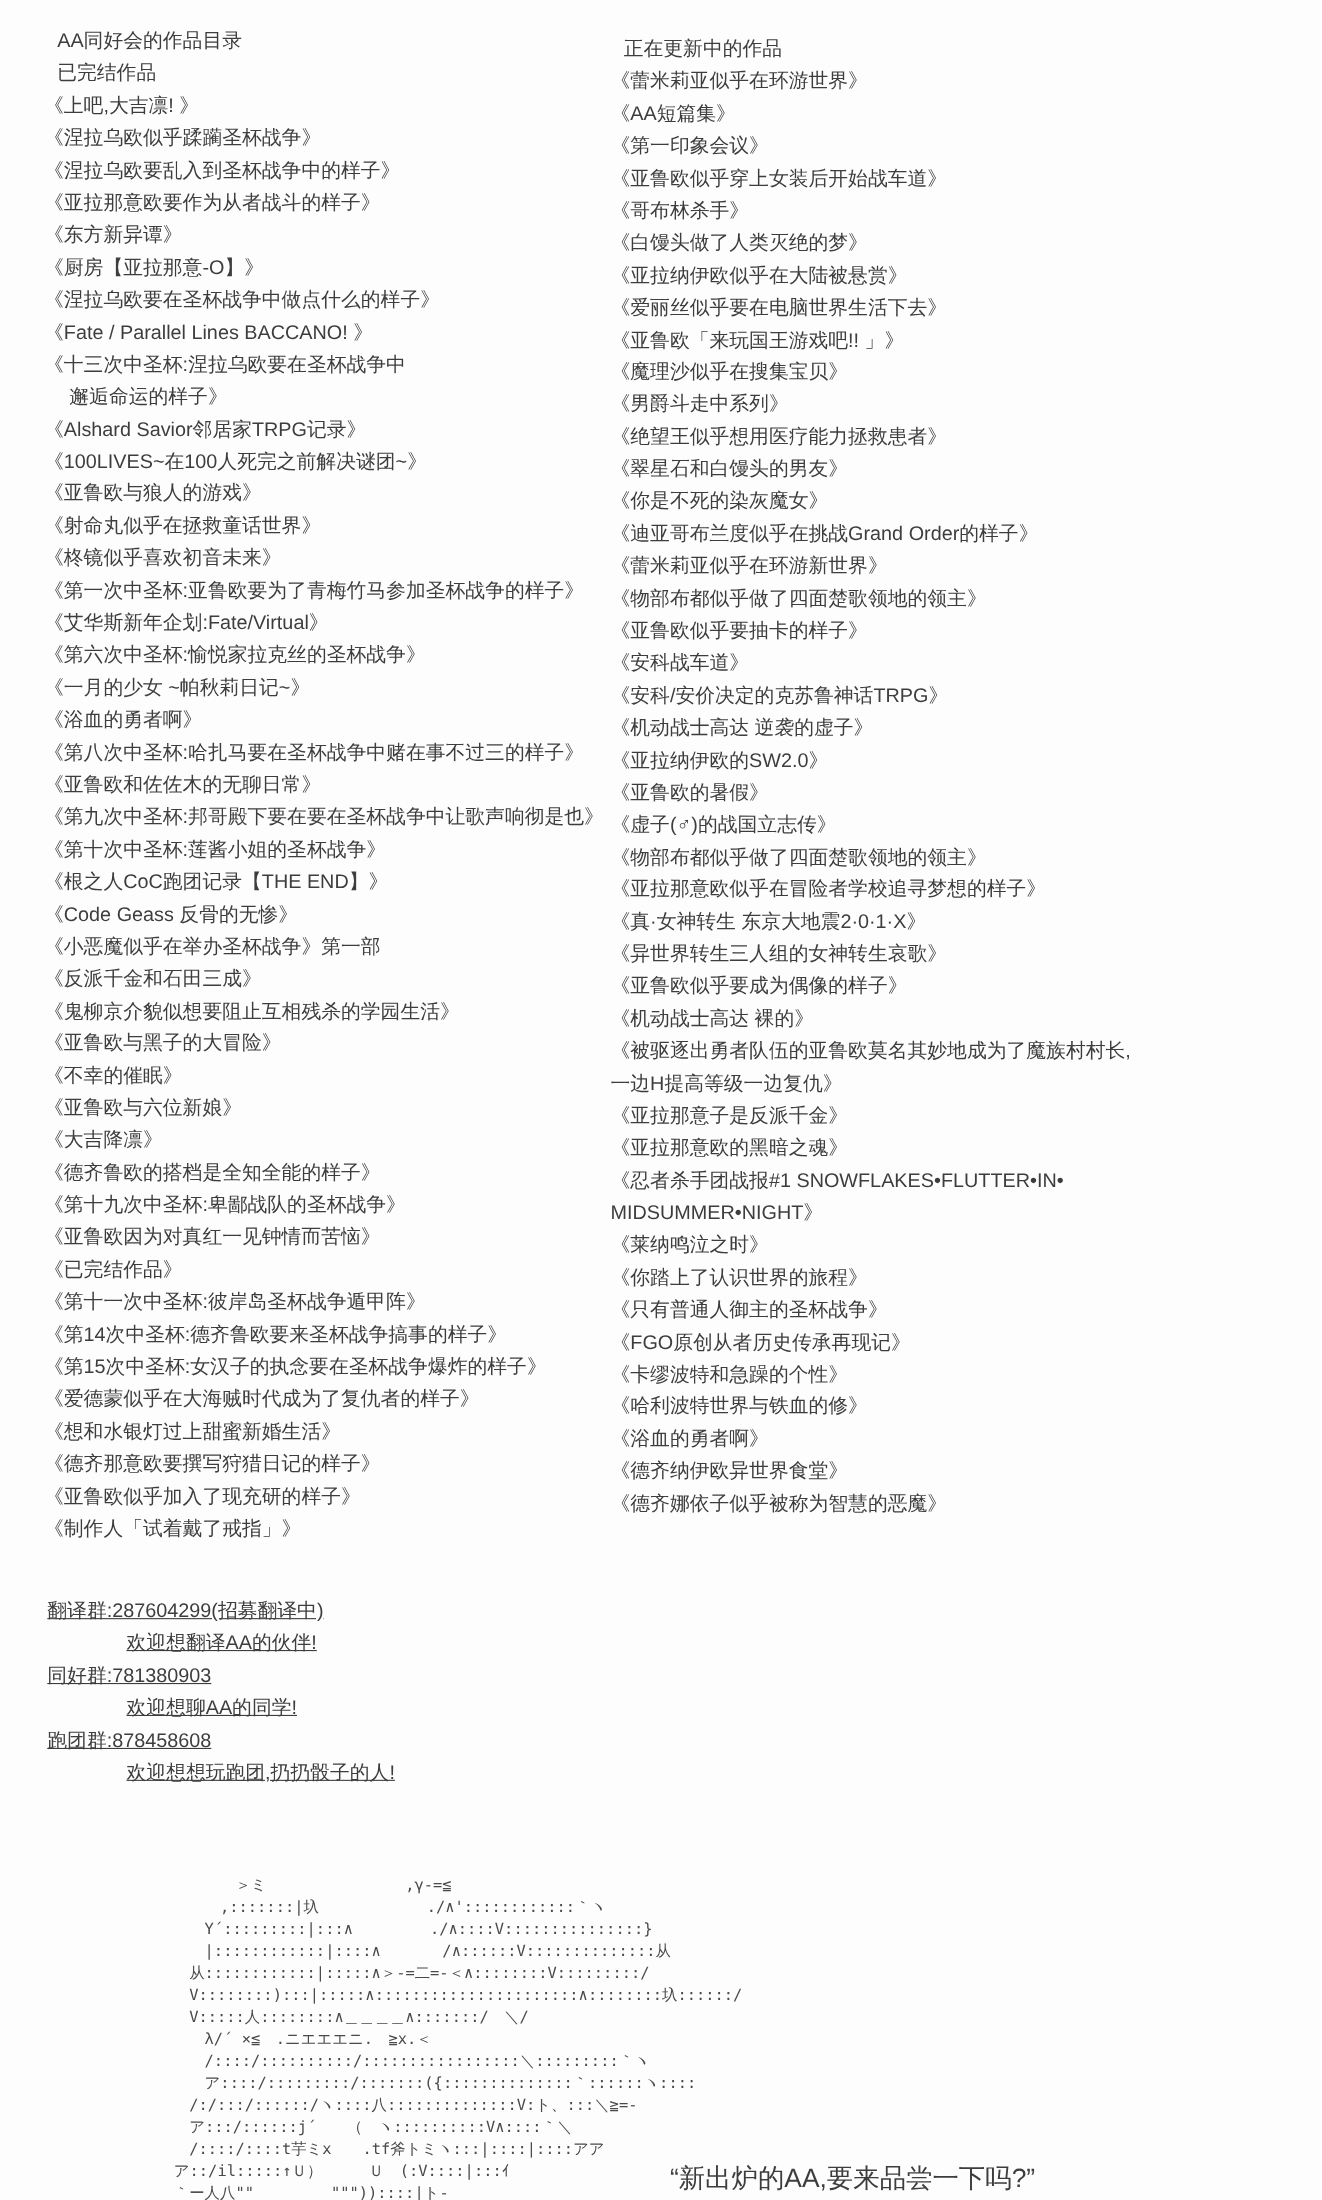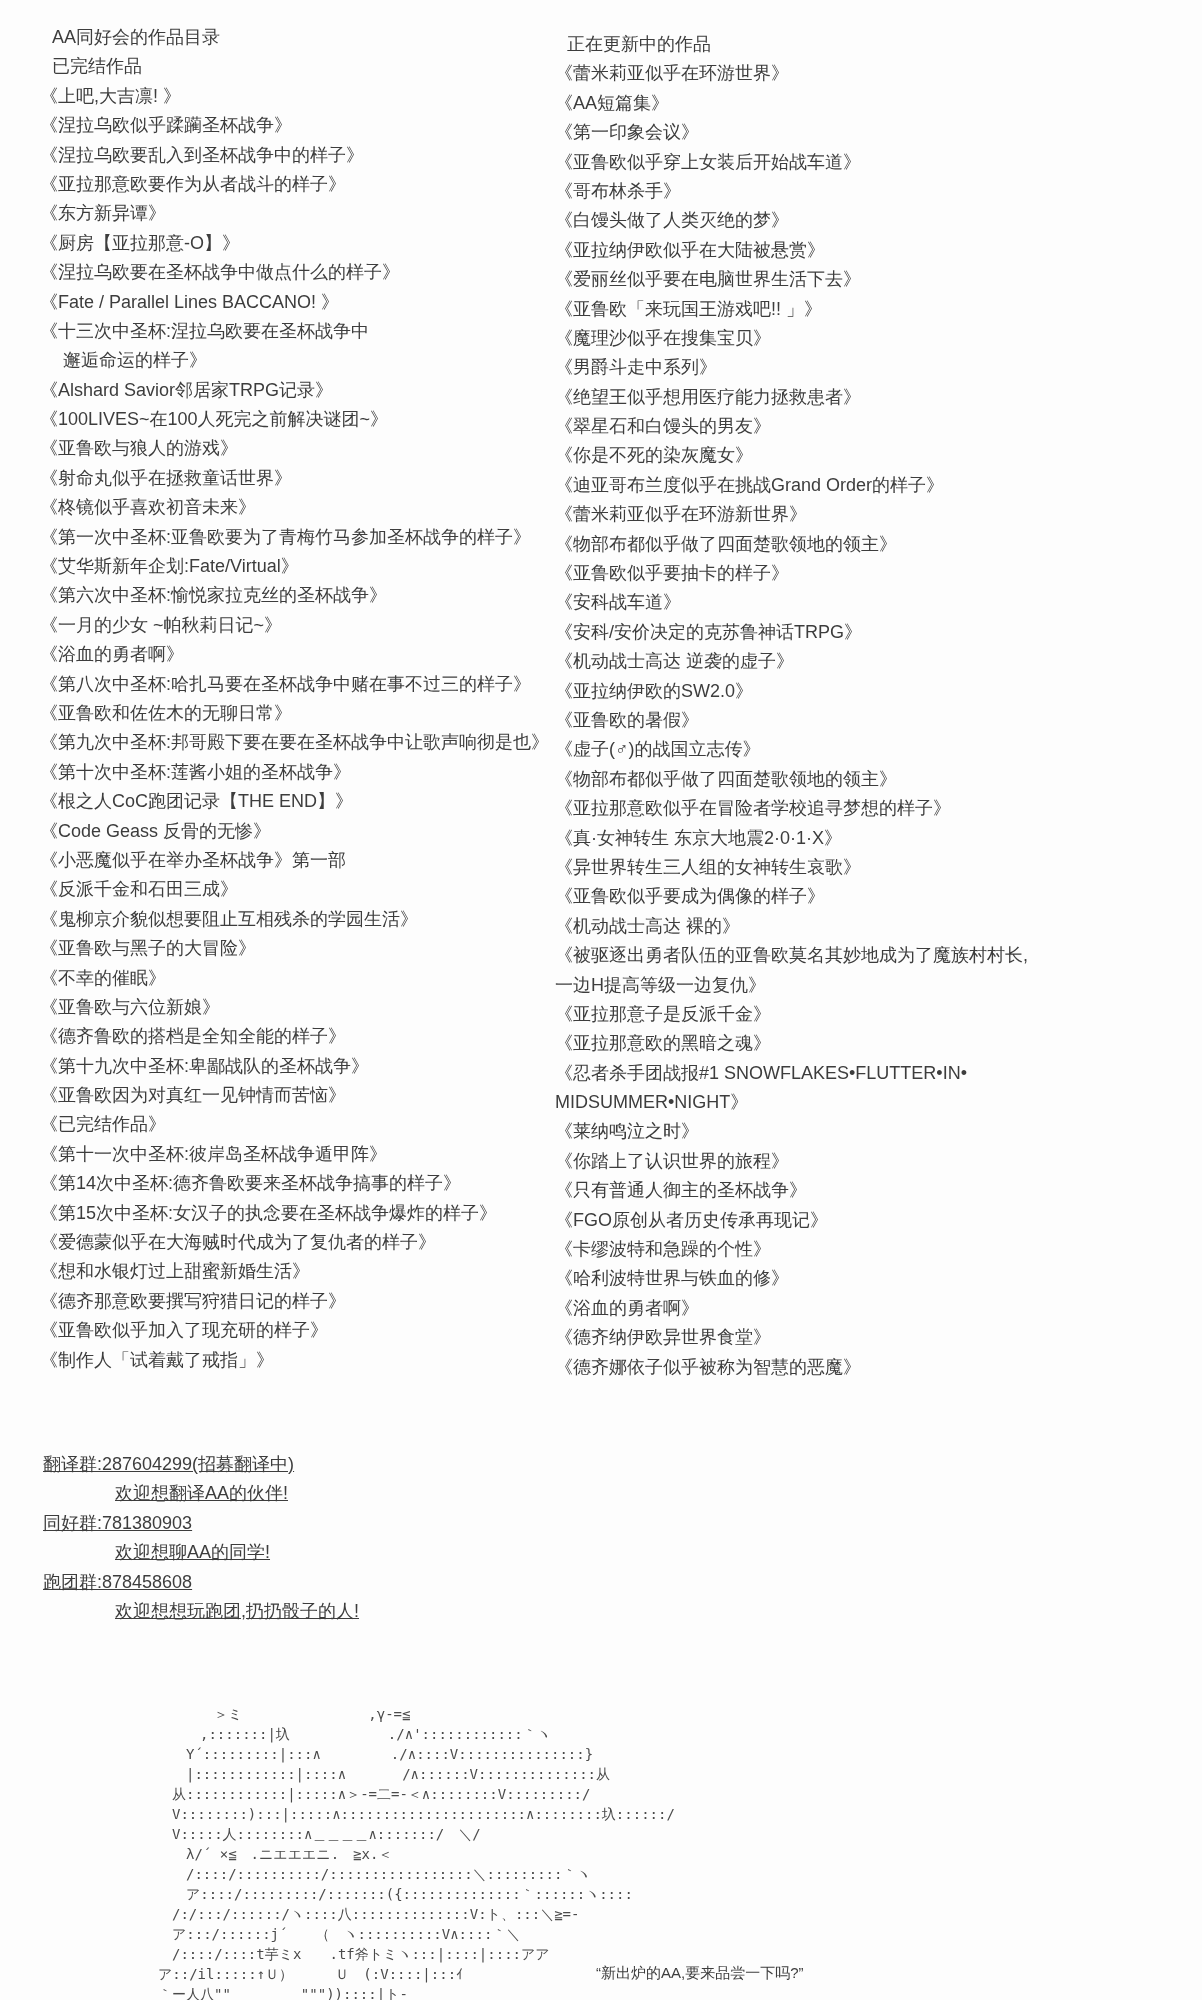--- a/index.html
+++ b/index.html
@@ -21,22 +21,22 @@
   }
   .group-note { padding-left:72px; }
   #ascii-art {
     position:absolute; left:158px; top:1664px;
     font-family:"DejaVu Sans Mono","Liberation Mono",monospace;
     font-size:14px; line-height:20px;
     color:#4a4a4a; white-space:pre;
   }
   .aa-line { height:20px; white-space:pre; }
   #quote {
-    position:absolute; left:596px; top:1964px;
-    font-size:15px; white-space:pre;
+    position:absolute; left:609px; top:1964px;
+    font-size:24px; white-space:pre;
   }
 </style>
 </head>
 <body>
 
 <div id="left-col" class="col">
   <div class="line col-header">AA同好会的作品目录</div>
   <div class="line col-header">已完结作品</div>
   <div>
 
@@ -65,20 +65,21 @@
       <div class="line">《第九次中圣杯:邦哥殿下要在要在圣杯战争中让歌声响彻是也》</div>
       <div class="line">《第十次中圣杯:莲酱小姐的圣杯战争》</div>
       <div class="line">《根之人CoC跑团记录【THE END】》</div>
       <div class="line">《Code Geass 反骨的无惨》</div>
       <div class="line">《小恶魔似乎在举办圣杯战争》第一部</div>
       <div class="line">《反派千金和石田三成》</div>
       <div class="line">《鬼柳京介貌似想要阻止互相残杀的学园生活》</div>
       <div class="line">《亚鲁欧与黑子的大冒险》</div>
       <div class="line">《不幸的催眠》</div>
       <div class="line">《亚鲁欧与六位新娘》</div>
+      <div class="line">《大吉降凛》</div>
       <div class="line">《德齐鲁欧的搭档是全知全能的样子》</div>
       <div class="line">《第十九次中圣杯:卑鄙战队的圣杯战争》</div>
       <div class="line">《亚鲁欧因为对真红一见钟情而苦恼》</div>
       <div class="line">《已完结作品》</div>
       <div class="line">《第十一次中圣杯:彼岸岛圣杯战争遁甲阵》</div>
       <div class="line">《第14次中圣杯:德齐鲁欧要来圣杯战争搞事的样子》</div>
       <div class="line">《第15次中圣杯:女汉子的执念要在圣杯战争爆炸的样子》</div>
       <div class="line">《爱德蒙似乎在大海贼时代成为了复仇者的样子》</div>
       <div class="line">《想和水银灯过上甜蜜新婚生活》</div>
       <div class="line">《德齐那意欧要撰写狩猎日记的样子》</div>

